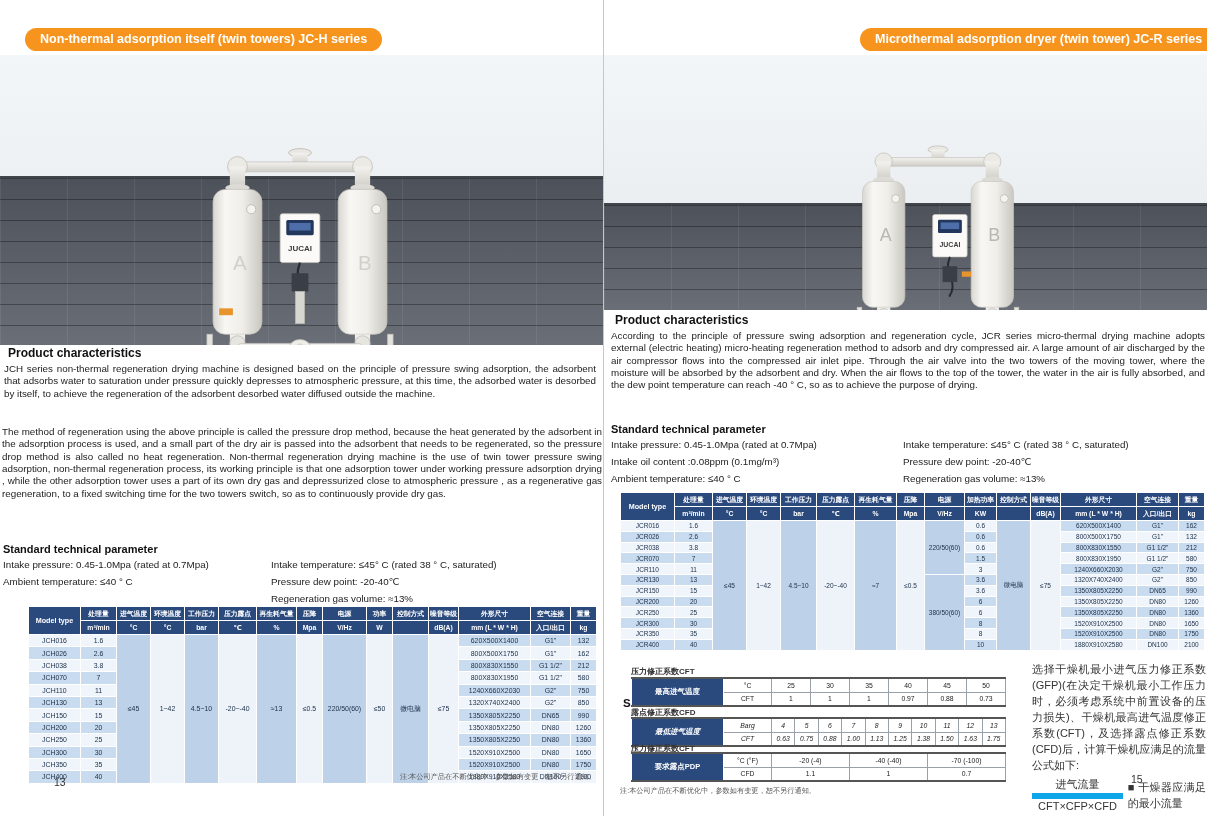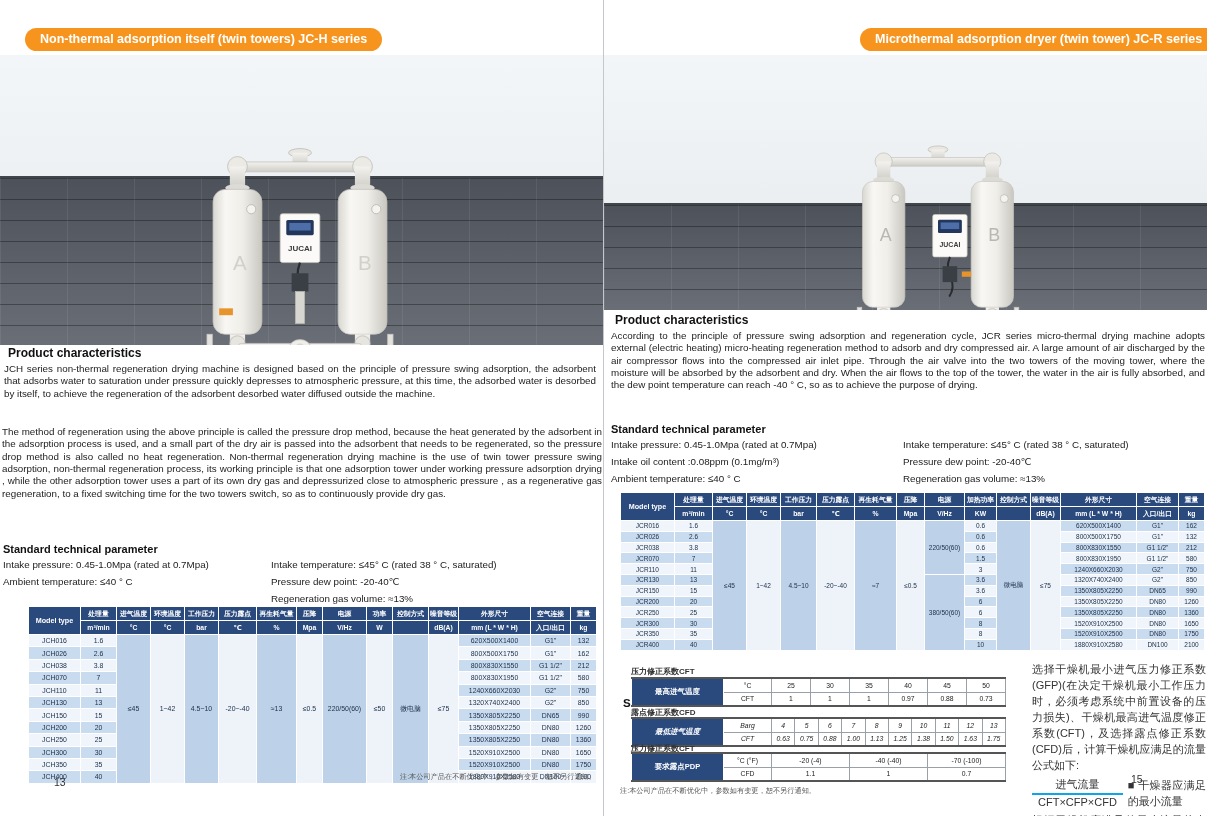--- a/index.html
+++ b/index.html
@@ -60,21 +60,21 @@
   .amend-label{position:absolute;font-size:8px;font-weight:bold;color:#333;white-space:nowrap;}
   .amend{position:absolute;border-collapse:collapse;table-layout:fixed;width:374px;
          border-top:2px solid #555;border-bottom:2px solid #555;background:#fff;}
   .amend td,.amend th{border:1px solid #9aa0a8;padding:0;text-align:center;height:12.5px;
          font-size:6.8px;overflow:hidden;white-space:nowrap;color:#222;}
   .amend th{background:#2a4a7e;color:#fff;font-weight:bold;font-size:7.5px;border:1px solid #fff;}
 
   .side-note{position:absolute;font-size:11px;color:#333;line-height:1.45;text-align:justify;}
   .formula{display:flex;align-items:center;gap:5px;margin:3px 0;}
   .frac{display:inline-block;text-align:center;}
-  .frac .top{display:block;border-bottom:2px solid #0ea5e9;padding:0 6px;}
+  .frac .top{display:block;border-bottom:6px solid #0ea5e9;padding:0 6px;}
   .frac .bot{display:block;padding:0 6px;}
 
   svg text{font-family:"Liberation Sans","DejaVu Sans",sans-serif;}
 </style>
 </head>
 <body>
 
 <div class="page page-left">
   <div class="photo">
     <div class="floor"></div>

